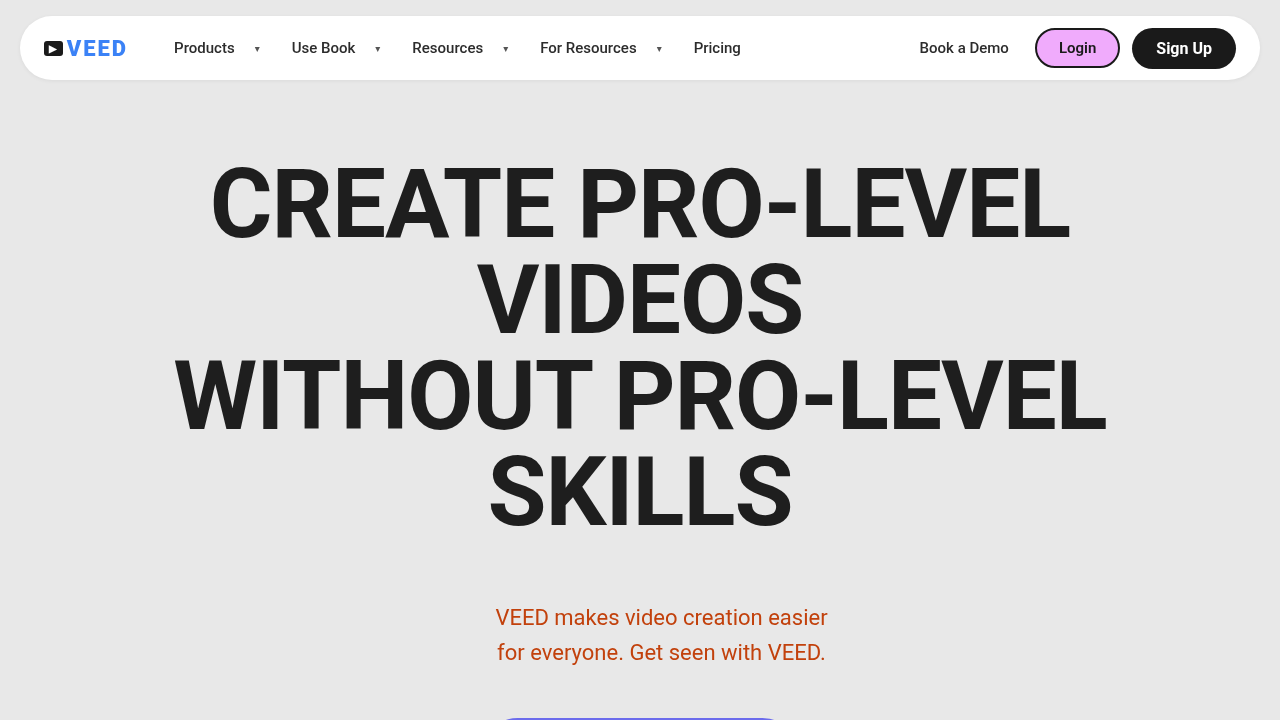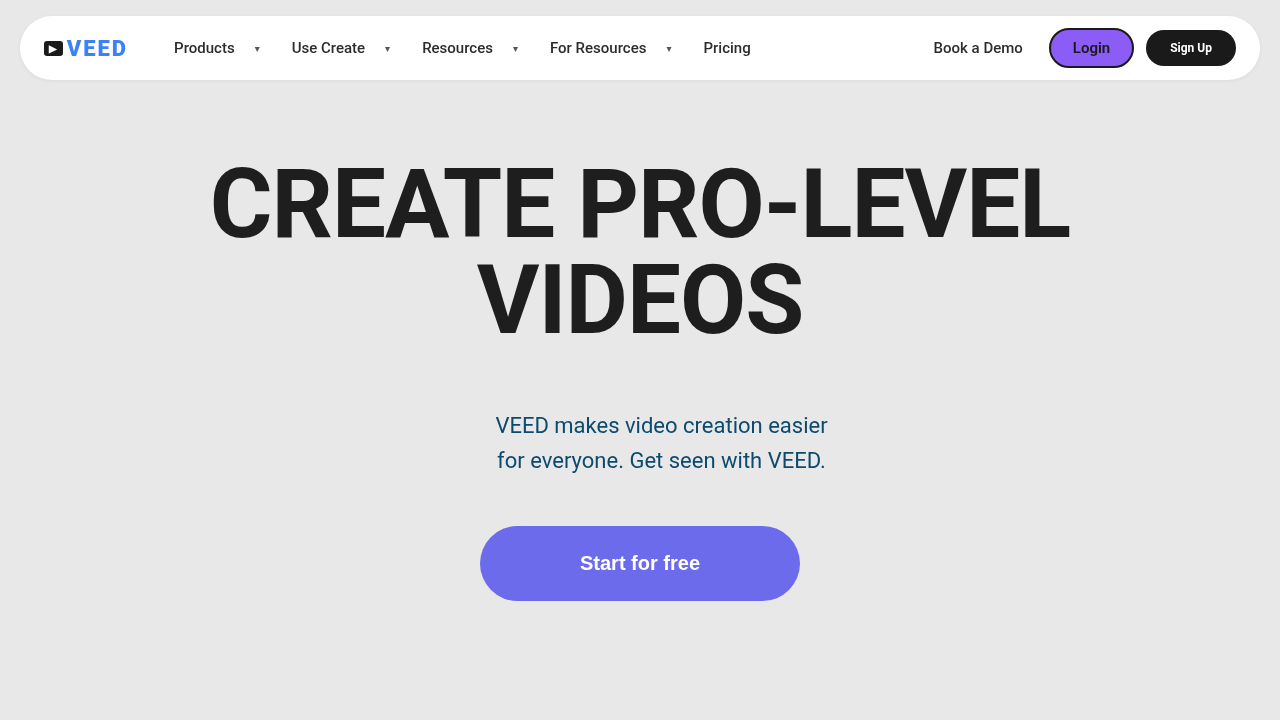--- a/index.html
+++ b/index.html
@@ -93,30 +93,30 @@
       cursor: pointer;
       padding: 8px 14px;
       border-radius: 8px;
       text-decoration: none;
     }
 
     .btn-login {
       font-size: 15px;
       font-weight: 600;
       color: #1a1a1a;
-      background: #8b5cf6;
+      background: #f0abfc;
       border: 2px solid #1a1a1a;
       border-radius: 50px;
       padding: 9px 22px;
       cursor: pointer;
       text-decoration: none;
     }
 
     .btn-signup {
-      font-size: 12px;
+      font-size: 16px;
       font-weight: 700;
       color: #ffffff;
       background: #1a1a1a;
       border: none;
       border-radius: 50px;
       padding: 11px 24px;
       cursor: pointer;
       text-decoration: none;
     }
 
@@ -137,21 +137,21 @@
       line-height: 1.0;
       text-transform: uppercase;
       letter-spacing: -1px;
       max-width: 1100px;
       margin-bottom: 60px;
     }
 
     .hero-subtitle {
       font-size: 22px;
       font-weight: 400;
-      color: #0c4a6e;
+      color: #c2410c;
       line-height: 1.6;
       margin-bottom: 48px;
       margin-left: 43px;
     }
 
     .btn-start {
       background: #6b6bec;
       color: #ffffff;
       font-size: 20px;
       font-weight: 600;
@@ -171,21 +171,21 @@
     <span class="logo-box">▶</span>
     <span class="logo-text">VEED</span>
   </a>
 
   <div class="nav-links">
     <a class="nav-item" href="#">
       <span>Products</span>
       <span class="chevron">▾</span>
     </a>
     <a class="nav-item" href="#">
-      <span>Use Create</span>
+      <span>Use Book</span>
       <span class="chevron">▾</span>
     </a>
     <a class="nav-item" href="#">
       <span>Resources</span>
       <span class="chevron">▾</span>
     </a>
     <a class="nav-item" href="#">
       <span>For Resources</span>
       <span class="chevron">▾</span>
     </a>
@@ -197,20 +197,21 @@
   <div class="nav-right">
     <a class="btn-book-demo" href="#">Book a Demo</a>
     <a class="btn-login" href="#">Login</a>
     <a class="btn-signup" href="#">Sign Up</a>
   </div>
 </nav>
 
 <section class="hero">
   <h1 class="hero-title">
     <span>Create Pro-Level Videos</span><br>
+    <span>Without Pro-Level Skills</span>
   </h1>
 
   <p class="hero-subtitle">
     <span>VEED makes video creation easier</span><br>
     <span>for everyone. Get seen with VEED.</span>
   </p>
 
   <button class="btn-start">Start for free</button>
 
 </section>

